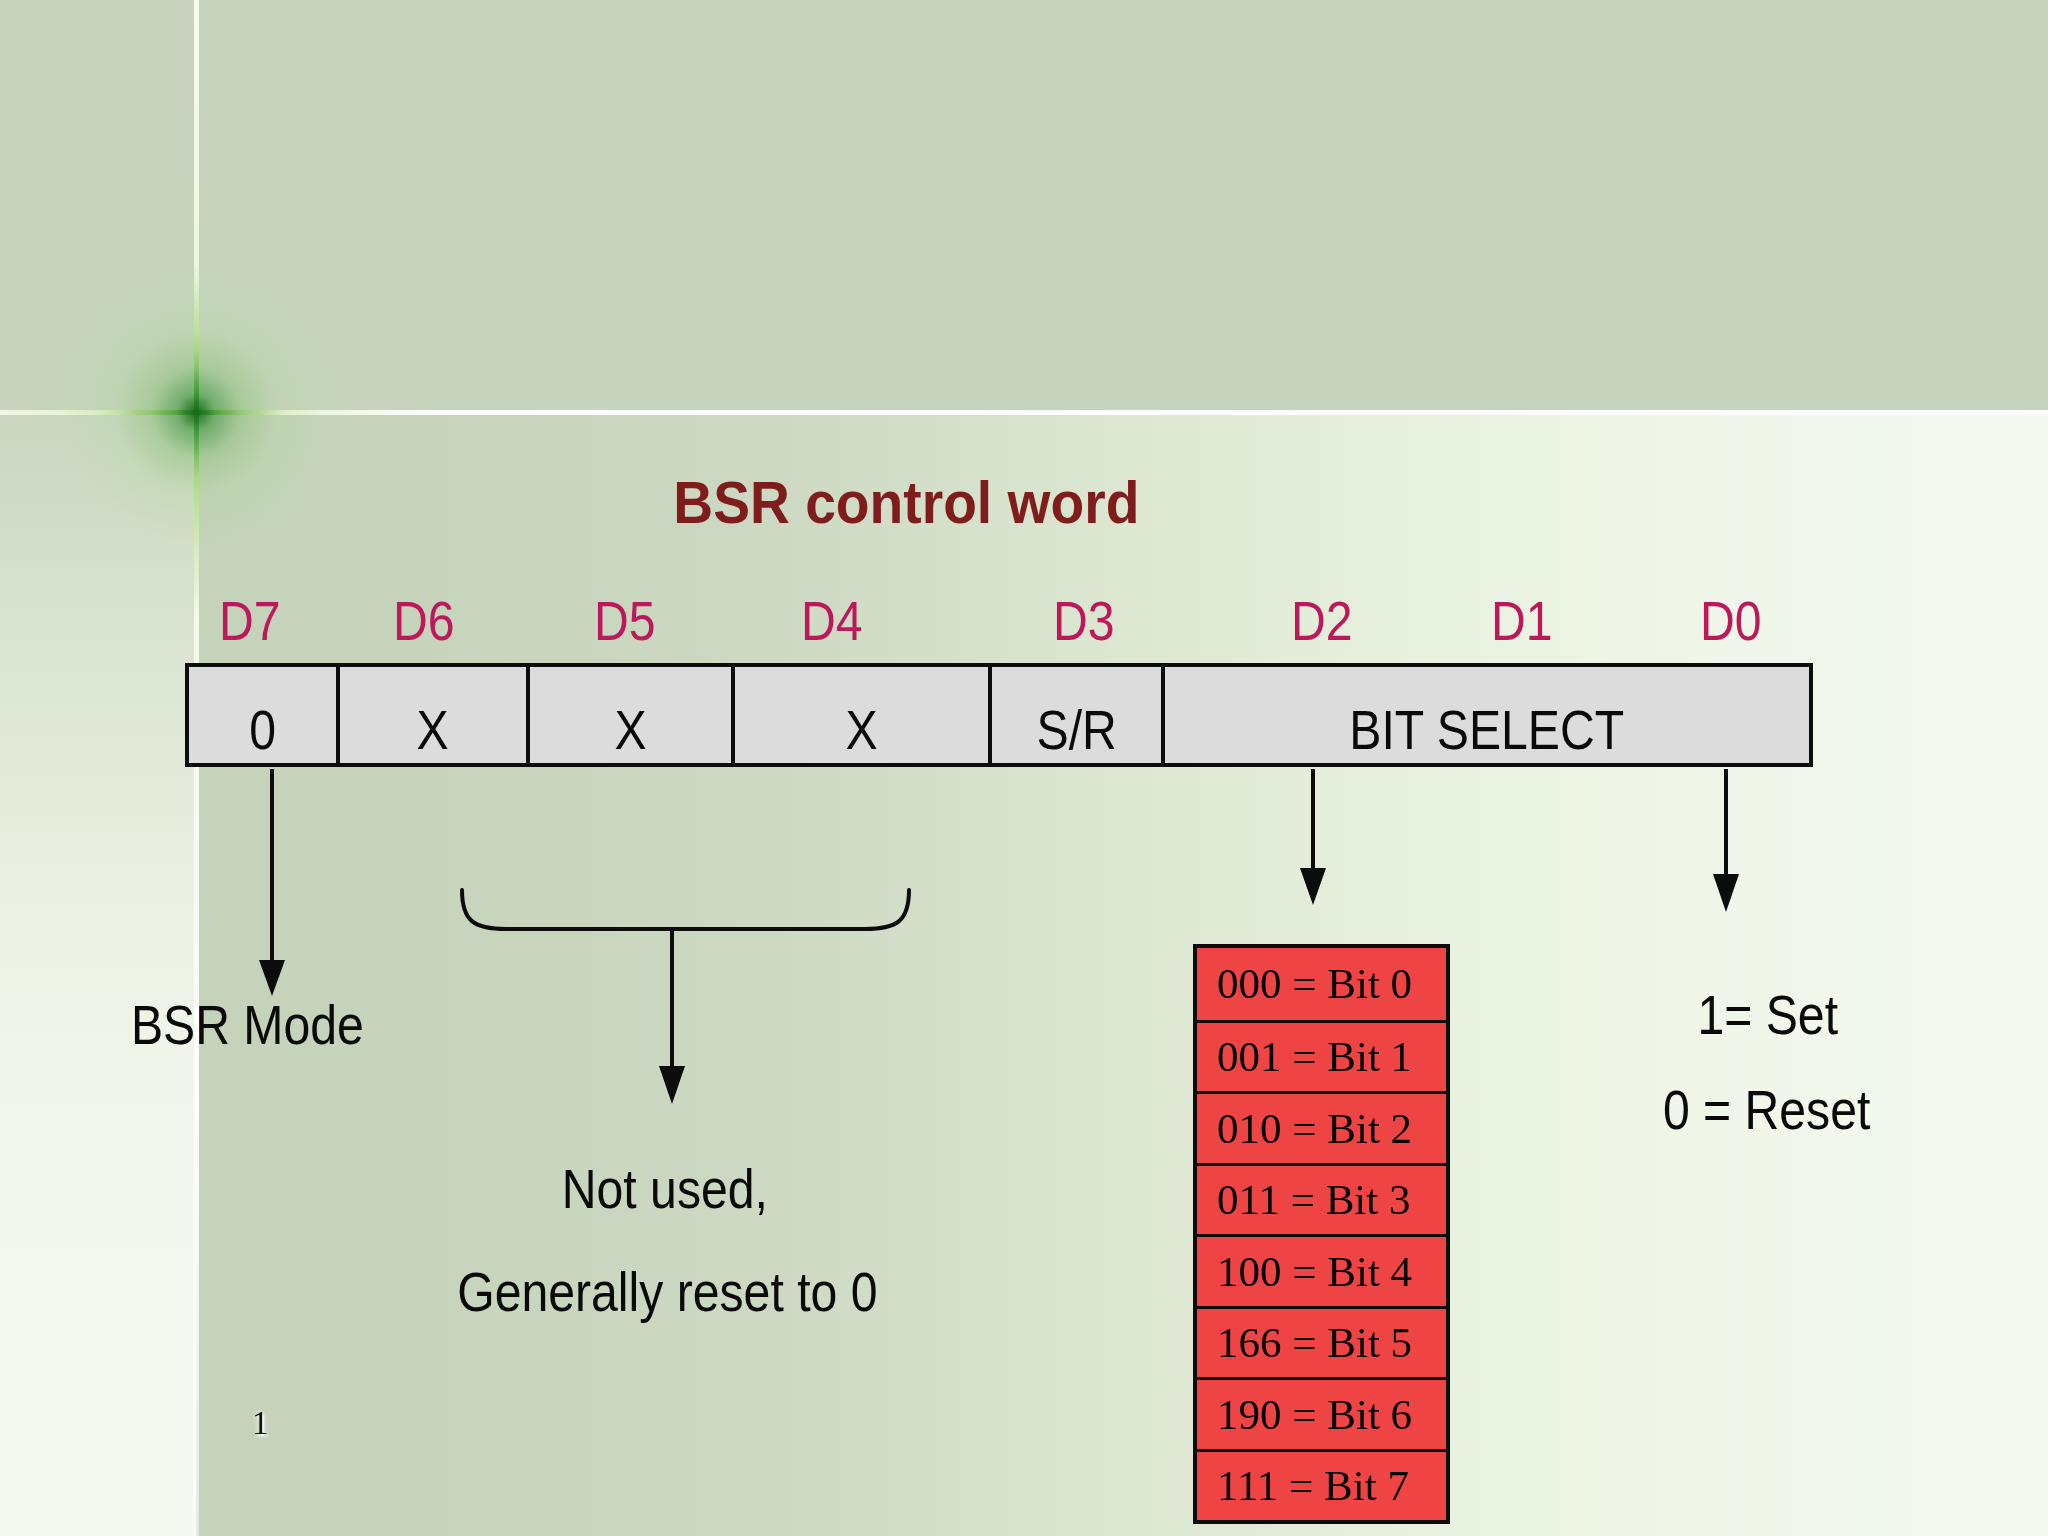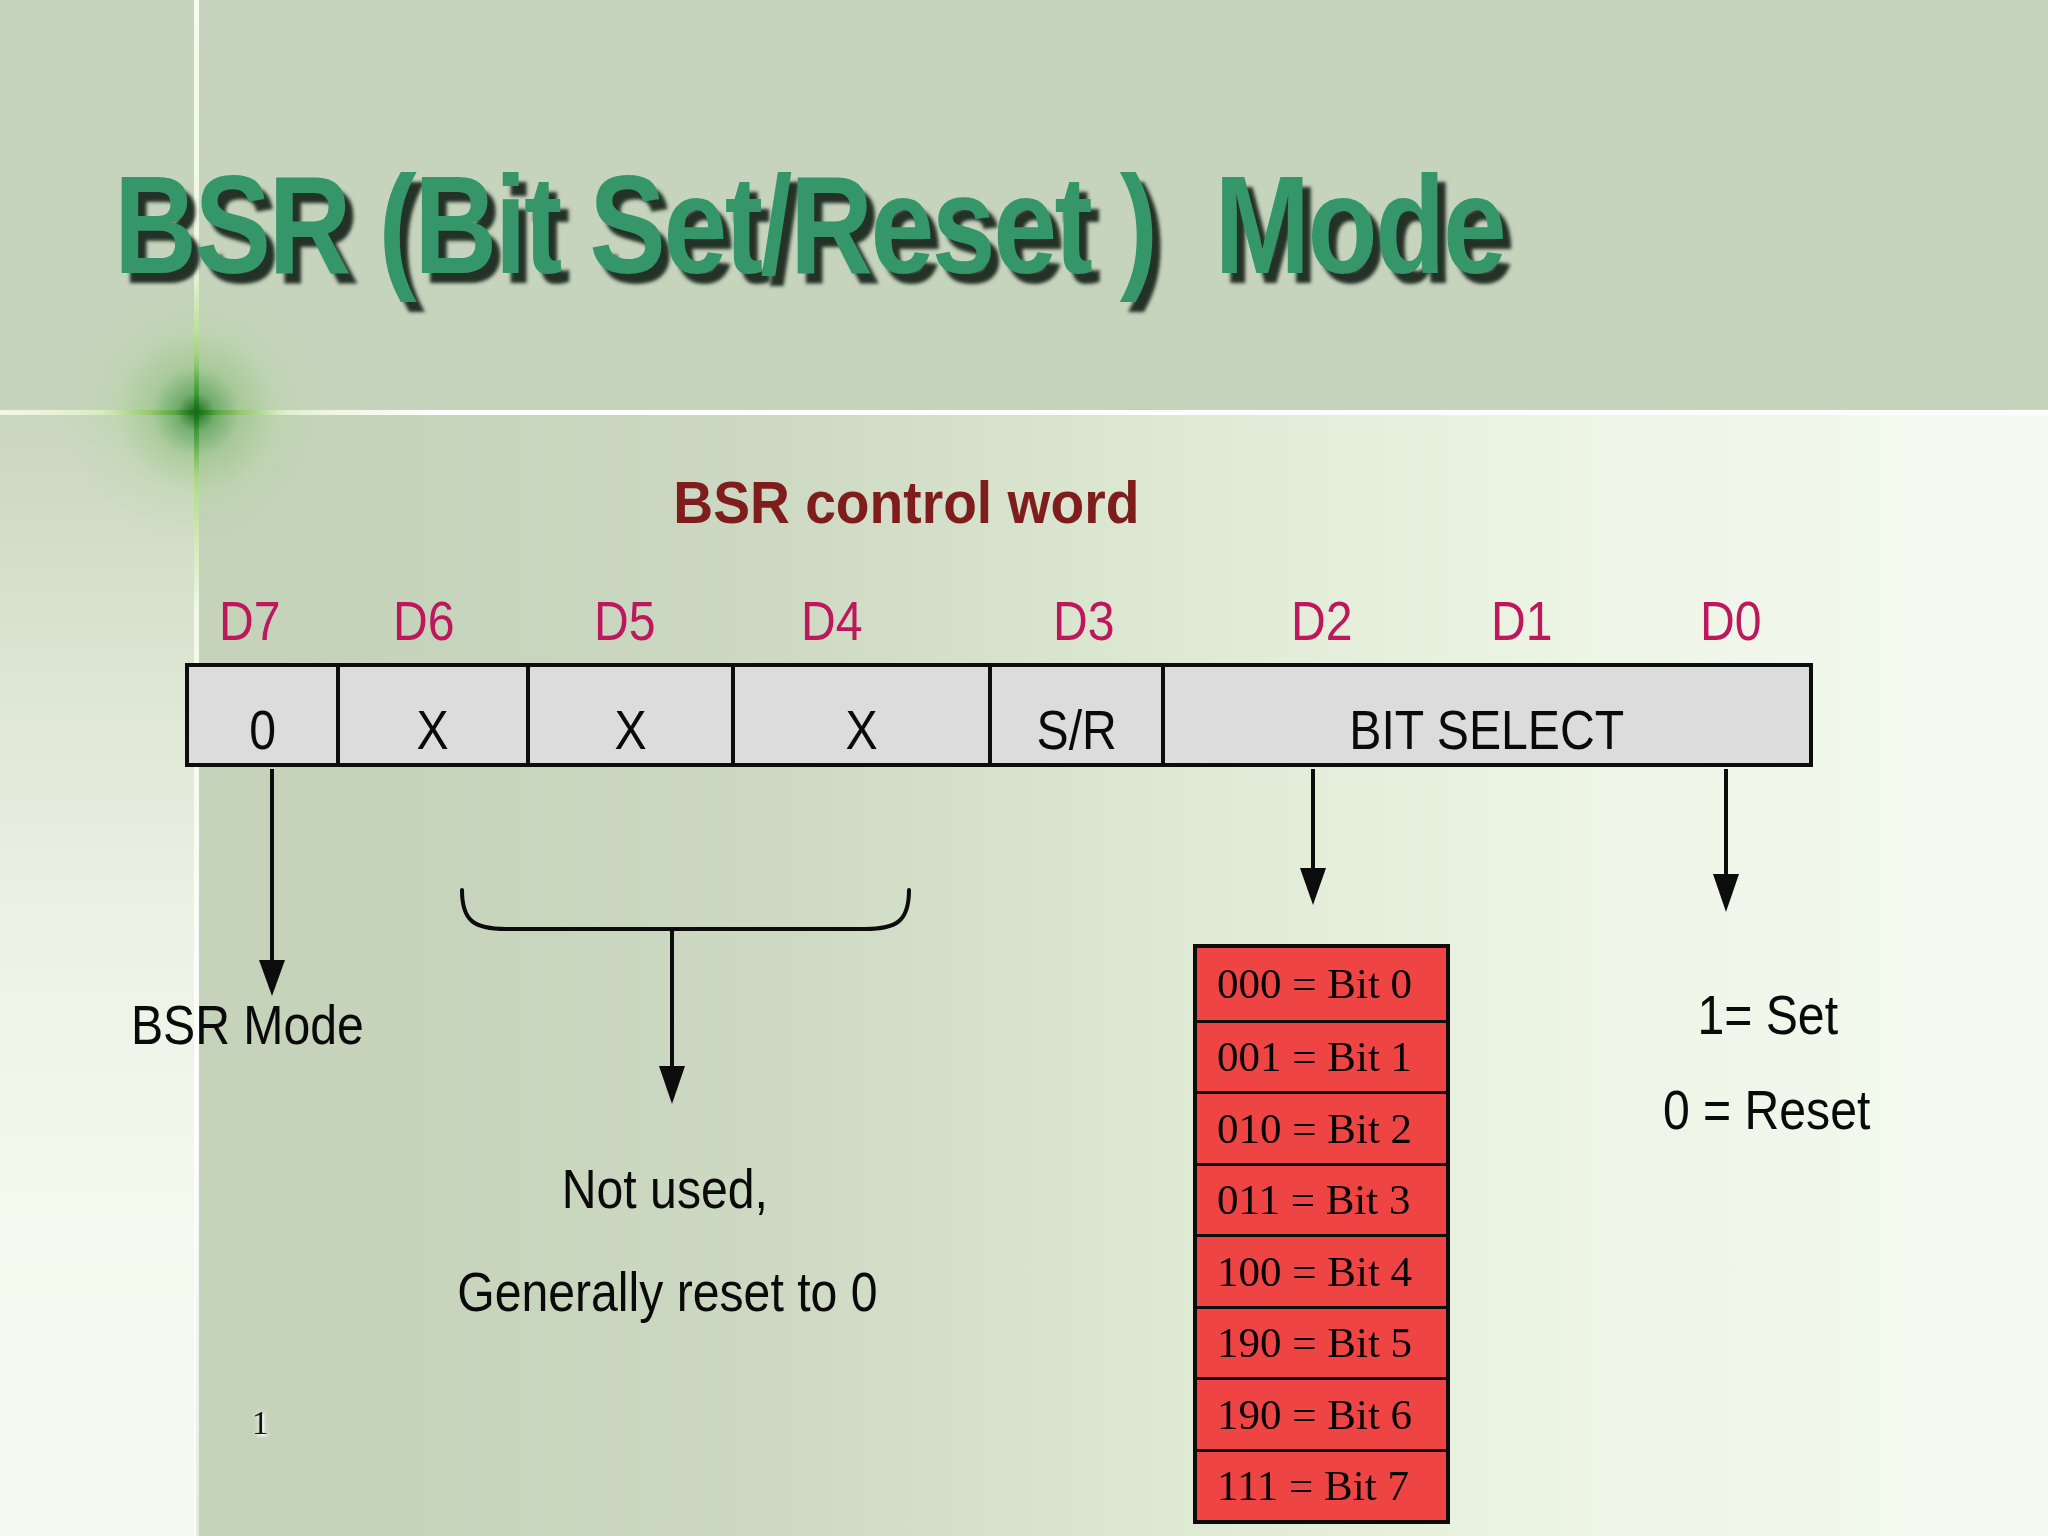--- a/index.html
+++ b/index.html
@@ -96,21 +96,20 @@
 <body>
 
 <div class="slide">
 
   <div class="bg-bottom"></div>
   <div class="bg-left-strip"></div>
   <div class="hline"></div>
   <div class="vline"></div>
   <div class="cross-glow"></div>
 
-  <div class="title"><span class="t-inner">BSR (Bit Set/Reset )  Mode</span></div>
 
   <div class="subtitle"><span class="cond">BSR control word</span></div>
 
   <div class="dlabel" style="left:180px"><span class="cond">D7</span></div>
   <div class="dlabel" style="left:354px"><span class="cond">D6</span></div>
   <div class="dlabel" style="left:555px"><span class="cond">D5</span></div>
   <div class="dlabel" style="left:762px"><span class="cond">D4</span></div>
   <div class="dlabel" style="left:1014px"><span class="cond">D3</span></div>
   <div class="dlabel" style="left:1252px"><span class="cond">D2</span></div>
   <div class="dlabel" style="left:1452px"><span class="cond">D1</span></div>
@@ -170,21 +169,21 @@
     <div class="brow">
         <span>010 = Bit 2</span>
       </div>
     <div class="brow">
         <span>011 = Bit 3</span>
       </div>
     <div class="brow">
         <span>100 = Bit 4</span>
       </div>
     <div class="brow">
-        <span>190 = Bit 5</span>
+        <span>166 = Bit 5</span>
       </div>
     <div class="brow">
         <span>190 = Bit 6</span>
       </div>
     <div class="brow">
         <span>111 = Bit 7</span>
       </div>
   </div>
 
   <div class="page-number">1</div>

